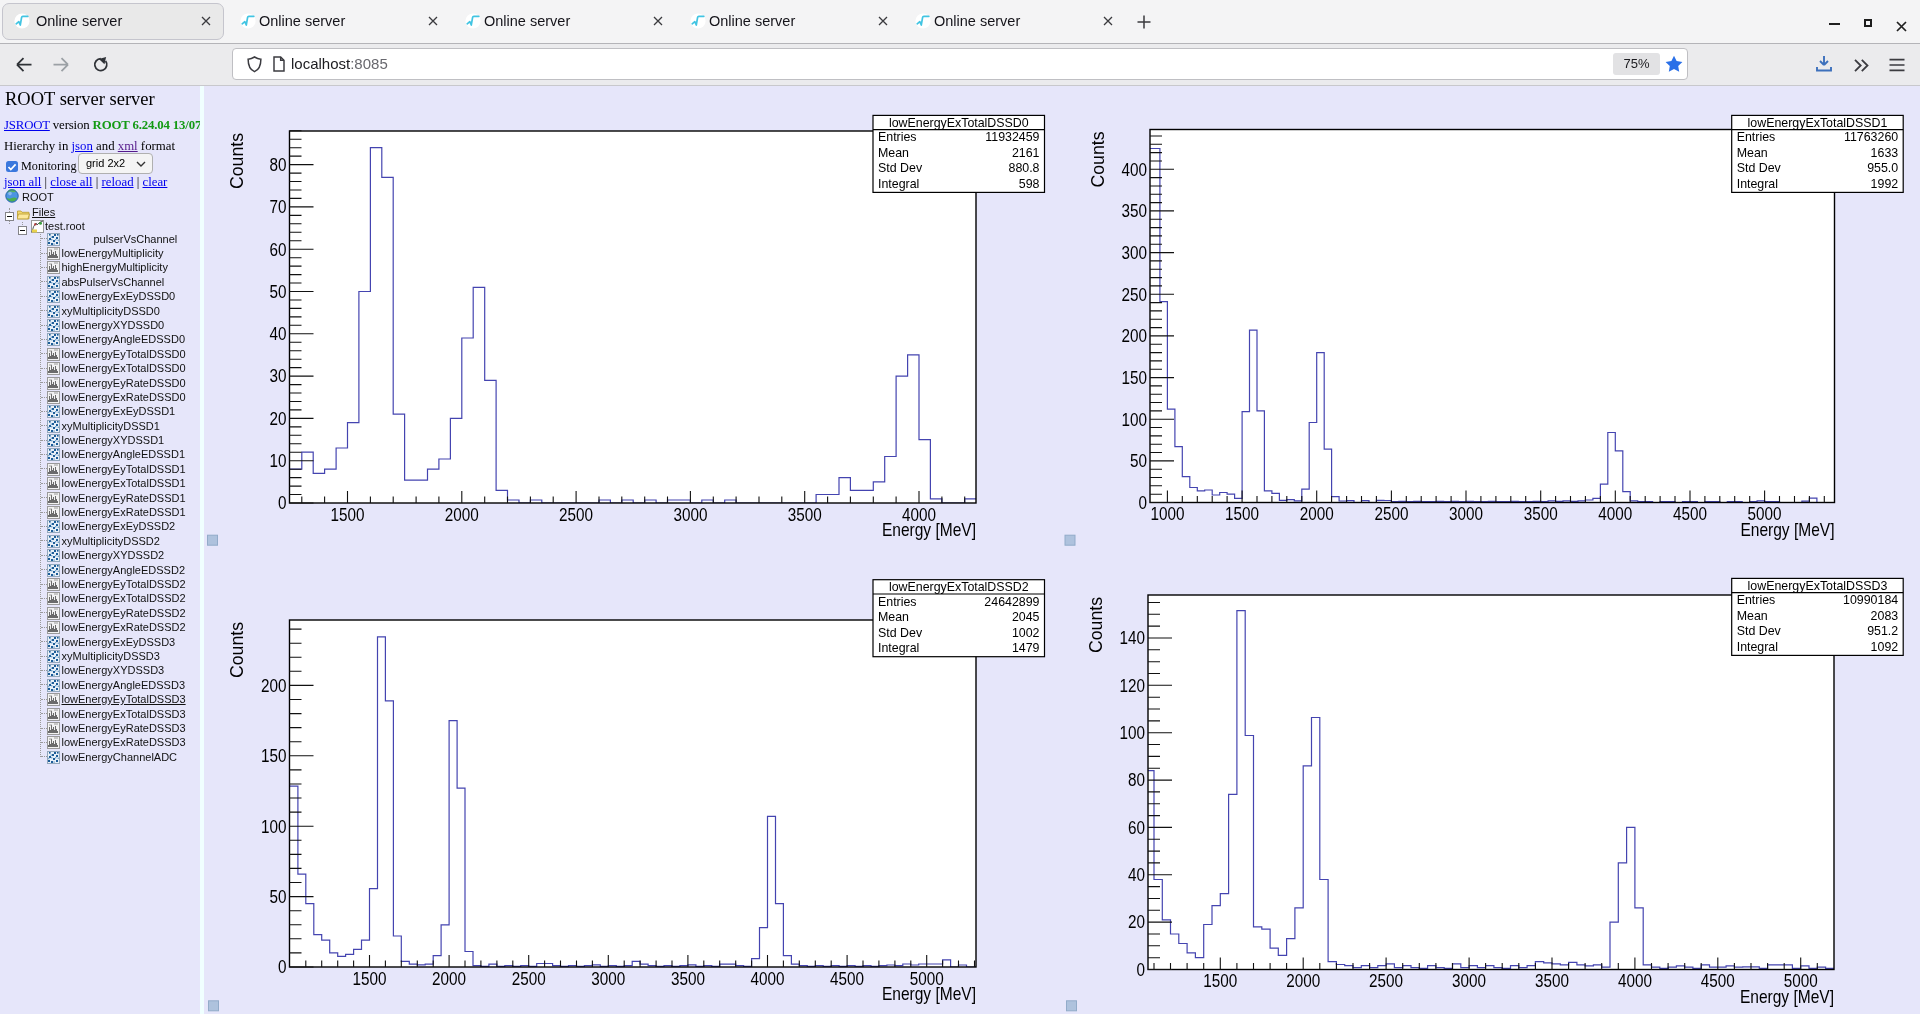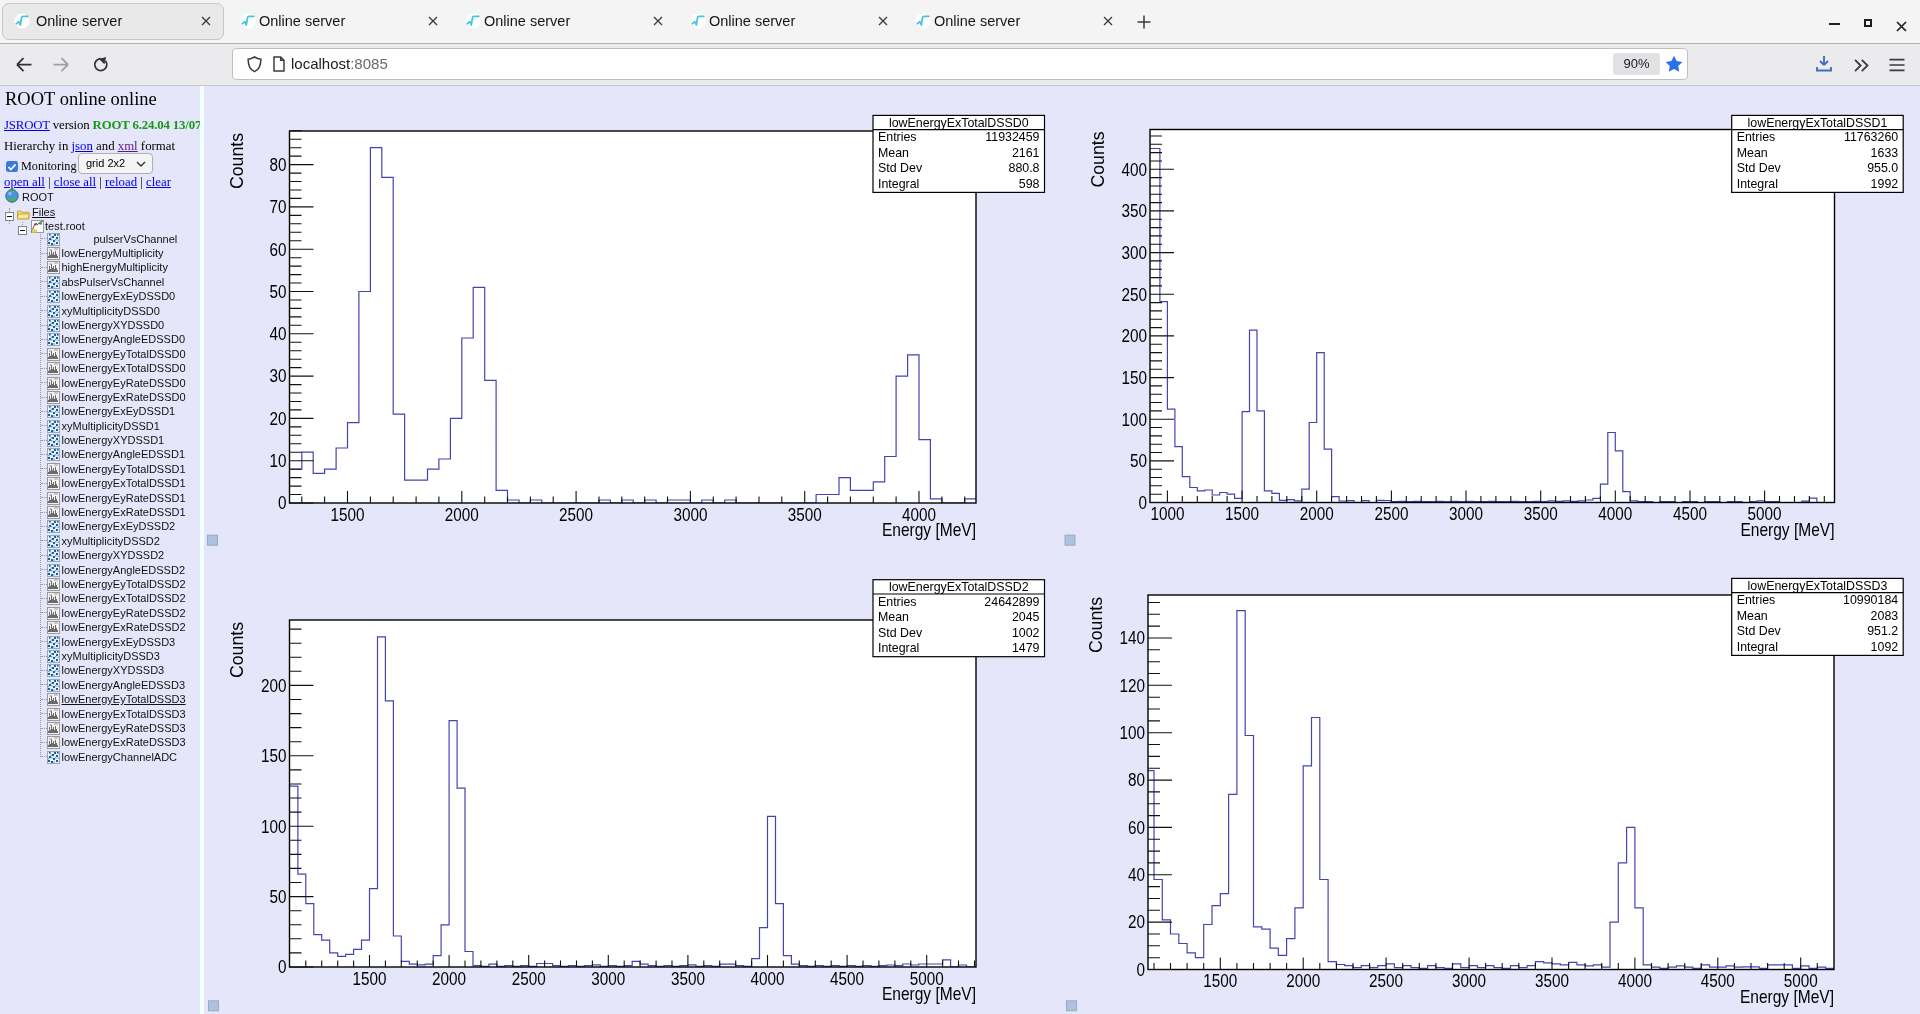--- a/index.html
+++ b/index.html
@@ -66,49 +66,49 @@
 </svg>
 <div style="position:absolute;left:232px;top:48px;width:1456px;height:32px;background:#fff;border:1px solid #bfbfc3;border-radius:4px;box-sizing:border-box;"></div>
 <svg width="15" height="17" viewBox="0 0 24 27" style="position:absolute;left:247px;top:56px;">
       <path d="M12,1.5 C8,4 4.5,4.8 1.8,5 c0,9.5 2.4,16.5 10.2,20 c7.8,-3.5 10.2,-10.5 10.2,-20 C19.5,4.8 16,4 12,1.5 z" fill="none" stroke="#3b3b40" stroke-width="2.4"></path>
     </svg>
 <svg width="14" height="16" viewBox="0 0 21 24" style="position:absolute;left:272px;top:56px;">
       <path d="M3,1.5 h10 l5,5 v16 h-15 z" fill="none" stroke="#3b3b40" stroke-width="2.2"></path>
       <path d="M13,1.5 v5 h5" fill="none" stroke="#3b3b40" stroke-width="2.2"></path>
     </svg>
 <div style="position:absolute;left:291px;top:55px;font:15px 'Liberation Sans', sans-serif;color:#1b1b1f;">localhost<span style="color:#68686e;">:8085</span></div>
-<div style="position:absolute;left:1613px;top:53px;width:47px;height:22px;background:#e2e2e4;border-radius:3px;text-align:center;font:13px 'Liberation Sans', sans-serif;color:#1b1b1f;line-height:22px;">90%</div>
+<div style="position:absolute;left:1613px;top:53px;width:47px;height:22px;background:#e2e2e4;border-radius:3px;text-align:center;font:13px 'Liberation Sans', sans-serif;color:#1b1b1f;line-height:22px;">75%</div>
 <svg width="18" height="18" viewBox="0 0 18 18" style="position:absolute;left:1665px;top:55px;">
       <path d="M9,0.8 l2.6,5.3 5.8,0.85 -4.2,4.1 1,5.8 -5.2,-2.75 -5.2,2.75 1,-5.8 -4.2,-4.1 5.8,-0.85 z" fill="#2a70e8"></path>
     </svg>
 <svg width="20" height="20" viewBox="0 0 20 20" style="position:absolute;left:1814px;top:54px;">
       <path d="M10,2 v9 M10,11 l-4,-4 M10,11 l4,-4" stroke="#3d70bc" stroke-width="1.9" fill="none"></path>
       <path d="M3,13 v3.5 h14 V13" stroke="#3d70bc" stroke-width="1.9" fill="none"></path>
     </svg>
 <svg width="19" height="17" viewBox="0 0 19 17" style="position:absolute;left:1852px;top:56.5px;">
       <path d="M3,2.8 l5.7,5.7 -5.7,5.7 M9.8,2.8 l5.7,5.7 -5.7,5.7" stroke="#3b3b40" stroke-width="1.8" fill="none"></path>
     </svg>
 <svg width="16" height="14" viewBox="0 0 16 14" style="position:absolute;left:1889px;top:58px;">
       <path d="M0.5,1.6 h15 M0.5,7 h15 M0.5,12.4 h15" stroke="#3b3b40" stroke-width="1.7"></path>
     </svg>
 <div style="position:absolute;left:0;top:86px;width:1920px;height:928px;background:#e6e6fa;"></div>
 <div style="position:absolute;left:200px;top:86px;width:4px;height:928px;background:#f0ffff;"></div>
 <div style="position:absolute;left:0;top:0;width:200px;height:1014px;overflow:hidden;">
-<div style="position:absolute;left:5px;top:89px;font:18.5px 'Liberation Serif', serif;color:#000;white-space:nowrap;">ROOT online online</div>
+<div style="position:absolute;left:5px;top:89px;font:18.5px 'Liberation Serif', serif;color:#000;white-space:nowrap;">ROOT server server</div>
 <div style="position:absolute;left:4px;top:118px;font:12.8px 'Liberation Serif', serif;color:#000;white-space:nowrap;letter-spacing:-0.15px;"><a style="color:#0000ee;text-decoration:underline;">JSROOT</a> version <b style="color:#149a14;">ROOT 6.24.04 13/07/21</b></div>
 <div style="position:absolute;left:4px;top:139px;font:12.8px 'Liberation Serif', serif;color:#000;white-space:nowrap;">Hierarchy in <a style="color:#0000ee;text-decoration:underline;">json</a> and <a style="color:#551a8b;text-decoration:underline;">xml</a> format</div>
 <div style="position:absolute;left:6px;top:160.5px;width:11.5px;height:11.5px;background:#3b78dd;border-radius:2.5px;"></div>
 <svg width="12" height="12" viewBox="0 0 12 12" style="position:absolute;left:6px;top:160.5px;">
         <path d="M2.5,6 l2.3,2.6 L9.6,3.4" stroke="#fff" stroke-width="1.7" fill="none"></path>
       </svg>
 <div style="position:absolute;left:21px;top:158.5px;font:12.2px 'Liberation Serif', serif;color:#000;">Monitoring</div>
 <div style="position:absolute;left:78px;top:153px;width:75px;height:20.5px;background:#f4f4f4;border:1px solid #b0b0b0;border-radius:4px;box-sizing:border-box;font:11px 'Liberation Sans', sans-serif;color:#000;line-height:19px;padding-left:7px;">grid 2x2<svg width="10" height="7" viewBox="0 0 10 7" style="position:absolute;right:6px;top:7px;">
           <path d="M1,1 l4,4 4,-4" stroke="#333" stroke-width="1.4" fill="none"></path>
         </svg></div>
-<div style="position:absolute;left:4px;top:174.5px;font:12.8px 'Liberation Serif', serif;color:#000;white-space:nowrap;"><a style="color:#0000ee;text-decoration:underline;">open all</a> | <a style="color:#0000ee;text-decoration:underline;">close all</a> | <a style="color:#0000ee;text-decoration:underline;">reload</a> | <a style="color:#0000ee;text-decoration:underline;">clear</a></div>
+<div style="position:absolute;left:4px;top:174.5px;font:12.8px 'Liberation Serif', serif;color:#000;white-space:nowrap;"><a style="color:#0000ee;text-decoration:underline;">json all</a> | <a style="color:#0000ee;text-decoration:underline;">close all</a> | <a style="color:#0000ee;text-decoration:underline;">reload</a> | <a style="color:#0000ee;text-decoration:underline;">clear</a></div>
 <div style="position:absolute;left:9px;top:208px;width:1px;height:16px;border-left:1px dotted #9a9a9a;"></div>
       <div style="position:absolute;left:22px;top:222px;width:1px;height:9px;border-left:1px dotted #9a9a9a;"></div>
       <div style="position:absolute;left:40px;top:230px;width:1px;height:527px;border-left:1px dotted #9a9a9a;"></div>
       <div style="position:absolute;left:41px;top:238.2px;width:6px;height:1px;border-top:1px dotted #9a9a9a;"></div>
       <div style="position:absolute;left:41px;top:252.6px;width:6px;height:1px;border-top:1px dotted #9a9a9a;"></div>
       <div style="position:absolute;left:41px;top:267.0px;width:6px;height:1px;border-top:1px dotted #9a9a9a;"></div>
       <div style="position:absolute;left:41px;top:281.4px;width:6px;height:1px;border-top:1px dotted #9a9a9a;"></div>
       <div style="position:absolute;left:41px;top:295.8px;width:6px;height:1px;border-top:1px dotted #9a9a9a;"></div>
       <div style="position:absolute;left:41px;top:310.1px;width:6px;height:1px;border-top:1px dotted #9a9a9a;"></div>
       <div style="position:absolute;left:41px;top:324.5px;width:6px;height:1px;border-top:1px dotted #9a9a9a;"></div>

